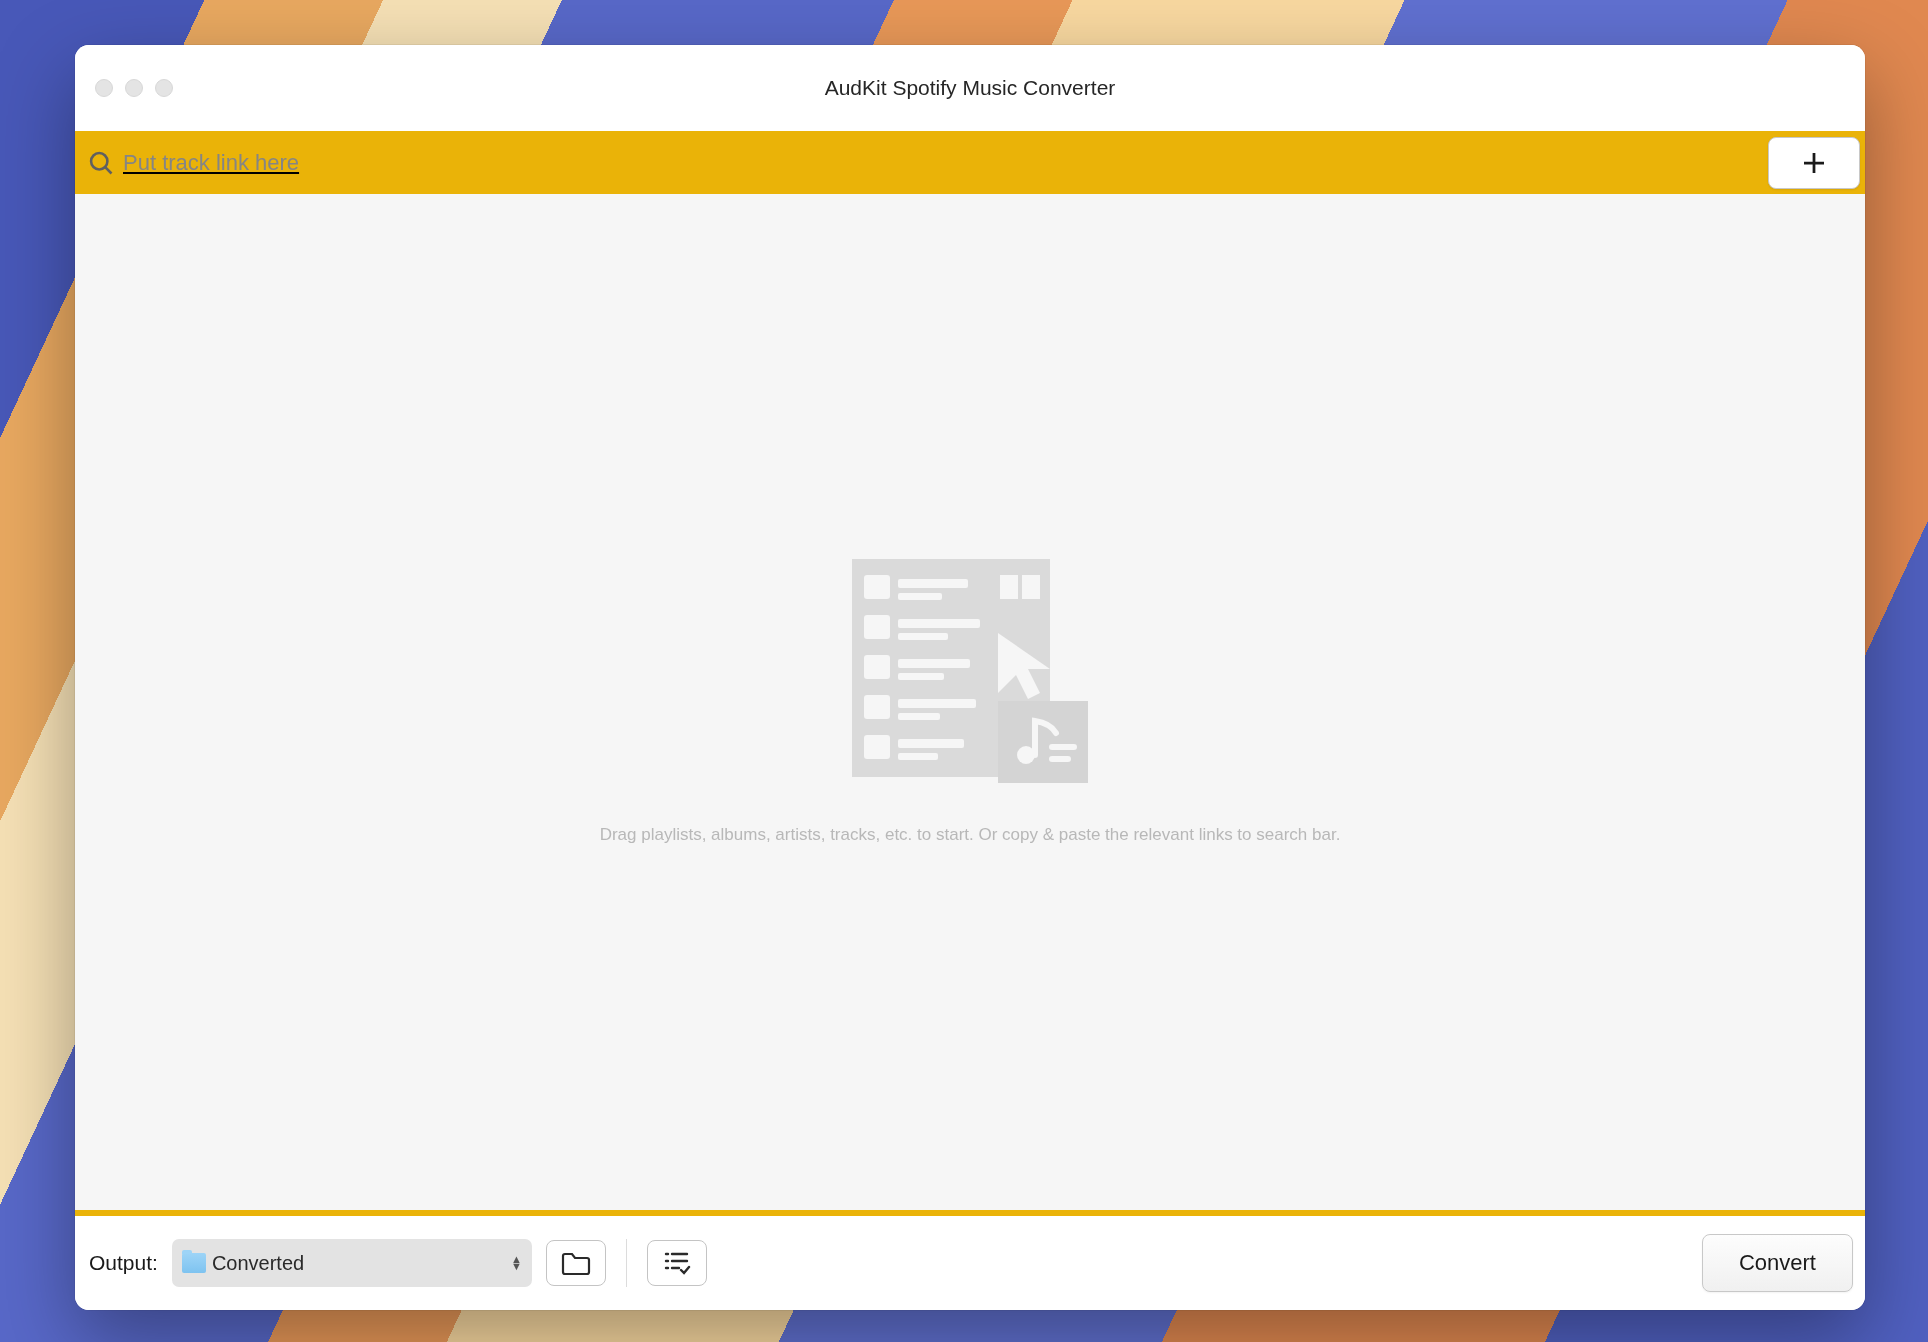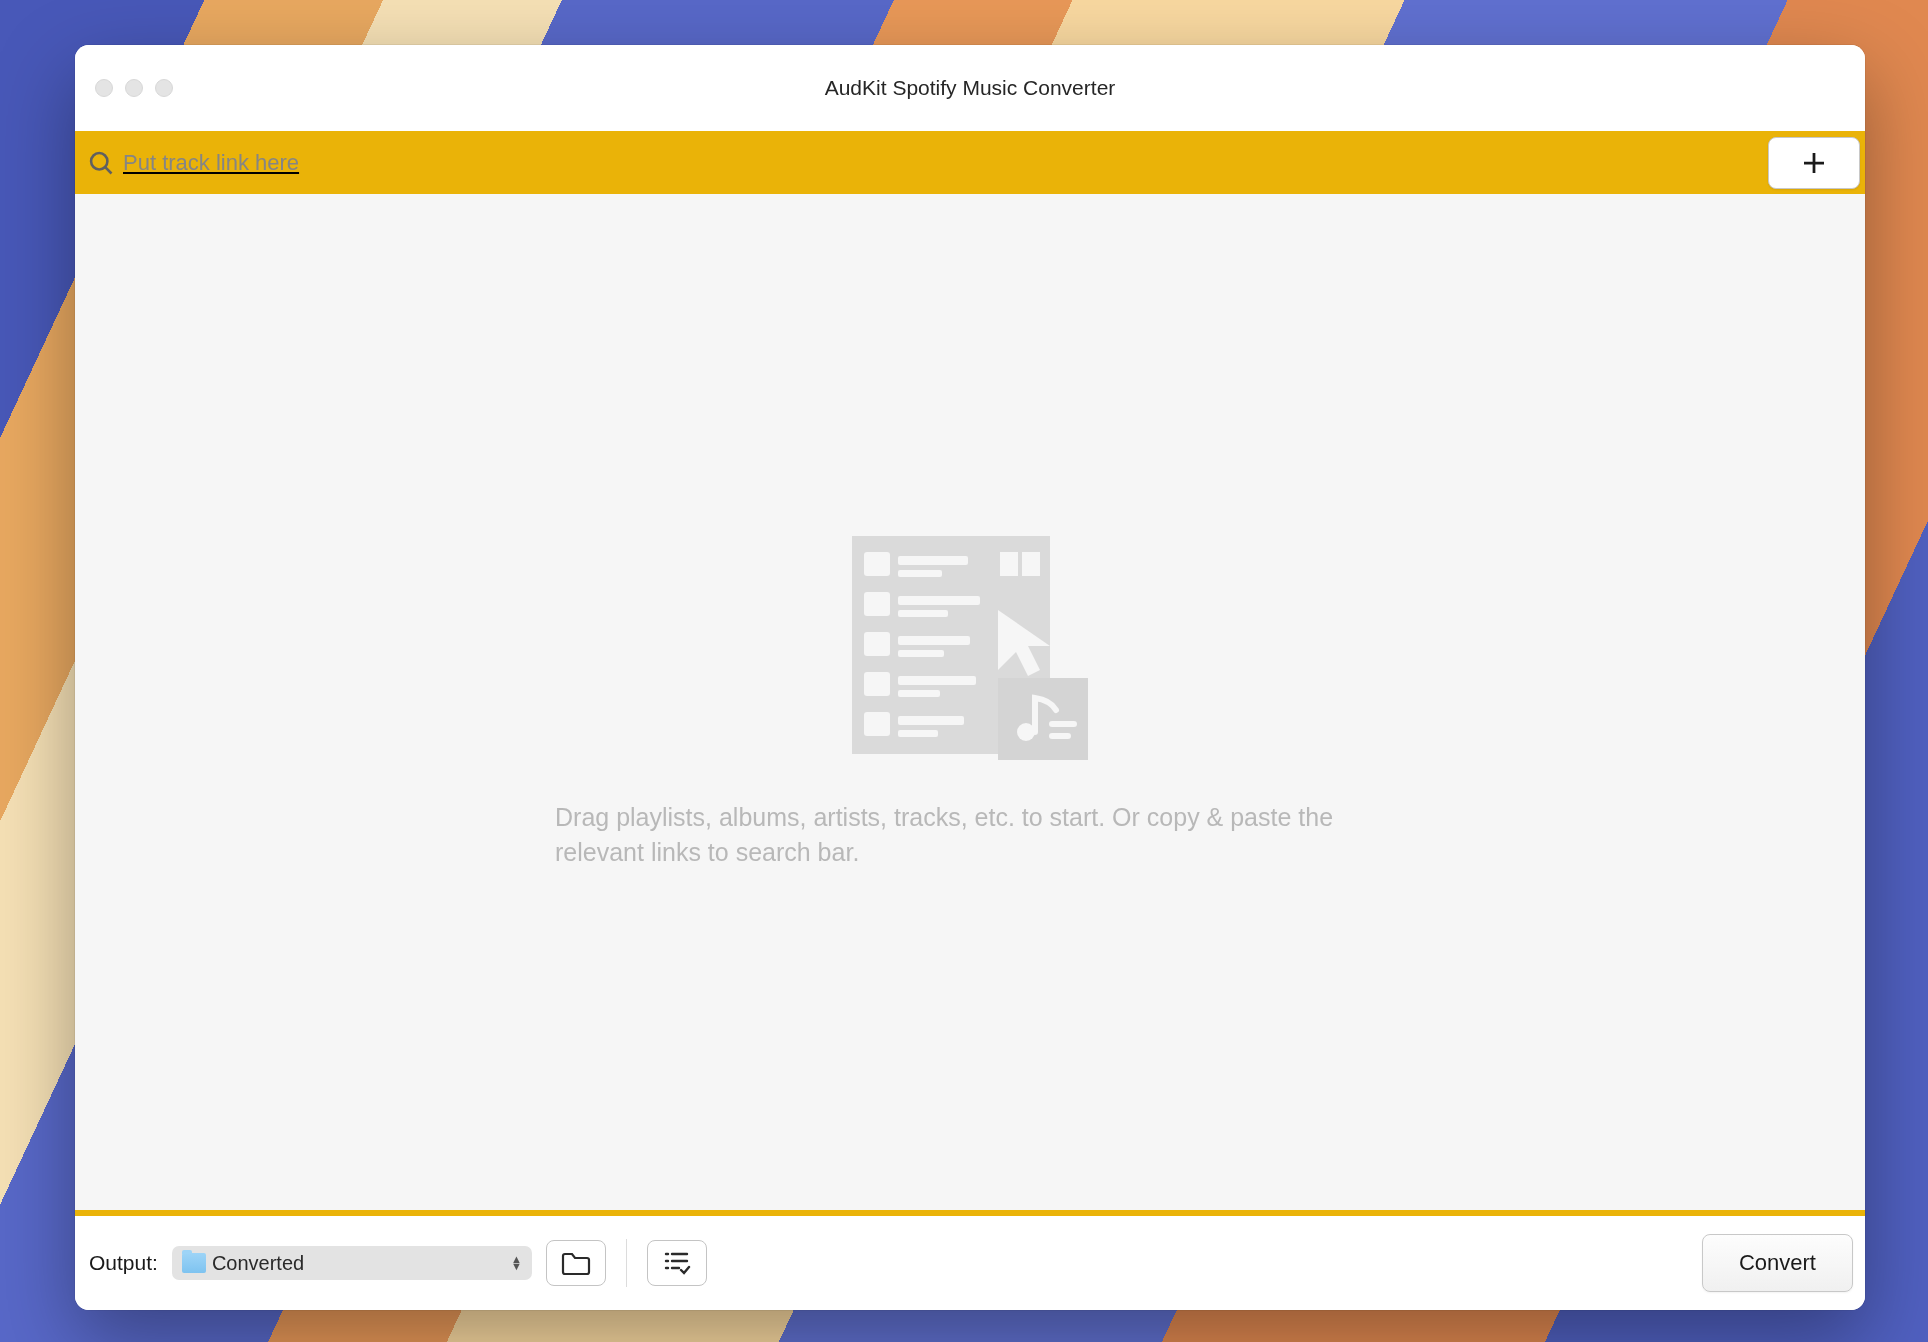--- a/index.html
+++ b/index.html
@@ -134,21 +134,21 @@
       justify-content: center;
       padding: 40px;
     }
     
     .empty-illustration {
       margin-bottom: 34px;
       opacity: 0.85;
     }
     
     .empty-text {
-      font-size: 25px;
+      font-size: 17px;
       color: #b8b8b8;
       text-align: left;
       line-height: 1.4;
       max-width: 830px;
     }
     
     .footer {
       height: 100px;
       background: #ffffff;
       display: flex;
@@ -161,21 +161,21 @@
     .output-label {
       font-size: 21px;
       color: #1a1a1a;
       margin-right: 14px;
     }
     
     .output-select {
       background: #e3e3e3;
       border: none;
       border-radius: 7px;
-      height: 34px;
+      height: 48px;
       width: 360px;
       display: flex;
       align-items: center;
       padding: 0 10px 0 10px;
       cursor: pointer;
       position: relative;
     }
     
     .folder-mini-icon {
       width: 24px;

